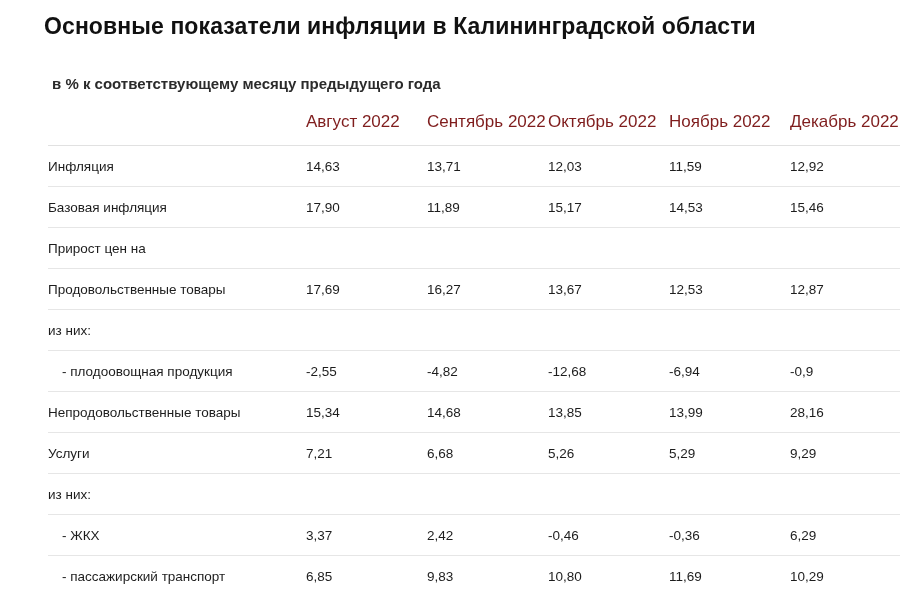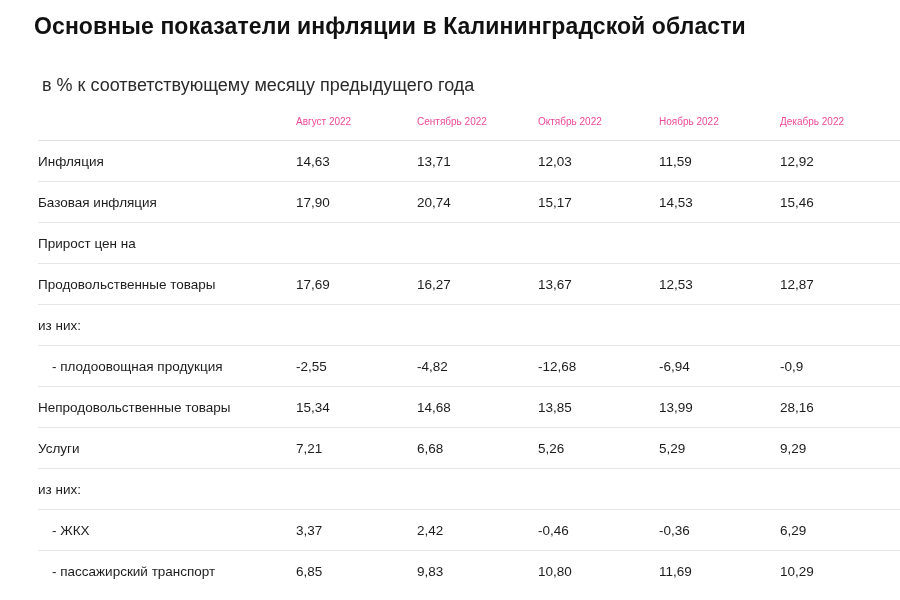--- a/index.html
+++ b/index.html
@@ -11,49 +11,49 @@
     width: 900px;
     height: 600px;
     font-family: "Liberation Sans", sans-serif;
     color: #1b1b1b;
     overflow: hidden;
   }
   .page {
     width: 900px;
     height: 496px;
     box-sizing: border-box;
-    padding: 0 0 0 0;
+    padding: 0 0 0 10px;
     position: relative;
   }
   .title {
     font-size: 23px;
     font-weight: bold;
     color: #111111;
     padding: 12px 0 0 34px;
     letter-spacing: 0.1px;
     line-height: 1.25;
   }
   .subtitle {
-    font-size: 18px;
+    font-size: 15px;
     color: #2b2b2b;
     padding: 34px 0 0 42px;
-    font-weight: normal;
+    font-weight: bold;
   }
   table.data {
     width: 862px;
     margin: 20px 0 0 38px;
     border-collapse: collapse;
     table-layout: fixed;
   }
   table.data col.label { width: 258px; }
   table.data col.val { width: 121px; }
   table.data thead th {
-    font-size: 10px;
+    font-size: 17px;
     font-weight: normal;
-    color: #ec4899;
+    color: #7f1d1d;
     text-align: left;
     padding: 0 0 13px 0;
     vertical-align: bottom;
   }
   table.data thead th.lbl { }
   table.data tbody td {
     font-size: 13.5px;
     color: #1d1d1d;
     border-top: 1px solid #e6e6e6;
     padding: 13px 0 12px 0;
@@ -101,21 +101,21 @@
         <td class="lbl">Инфляция</td>
         <td class="num">14,63</td>
         <td class="num">13,71</td>
         <td class="num">12,03</td>
         <td class="num">11,59</td>
         <td class="num">12,92</td>
       </tr>
       <tr>
         <td class="lbl">Базовая инфляция</td>
         <td class="num">17,90</td>
-        <td class="num">20,74</td>
+        <td class="num">11,89</td>
         <td class="num">15,17</td>
         <td class="num">14,53</td>
         <td class="num">15,46</td>
       </tr>
       <tr>
         <td class="lbl">Прирост цен на</td>
         <td class="num"></td>
         <td class="num"></td>
         <td class="num"></td>
         <td class="num"></td>

